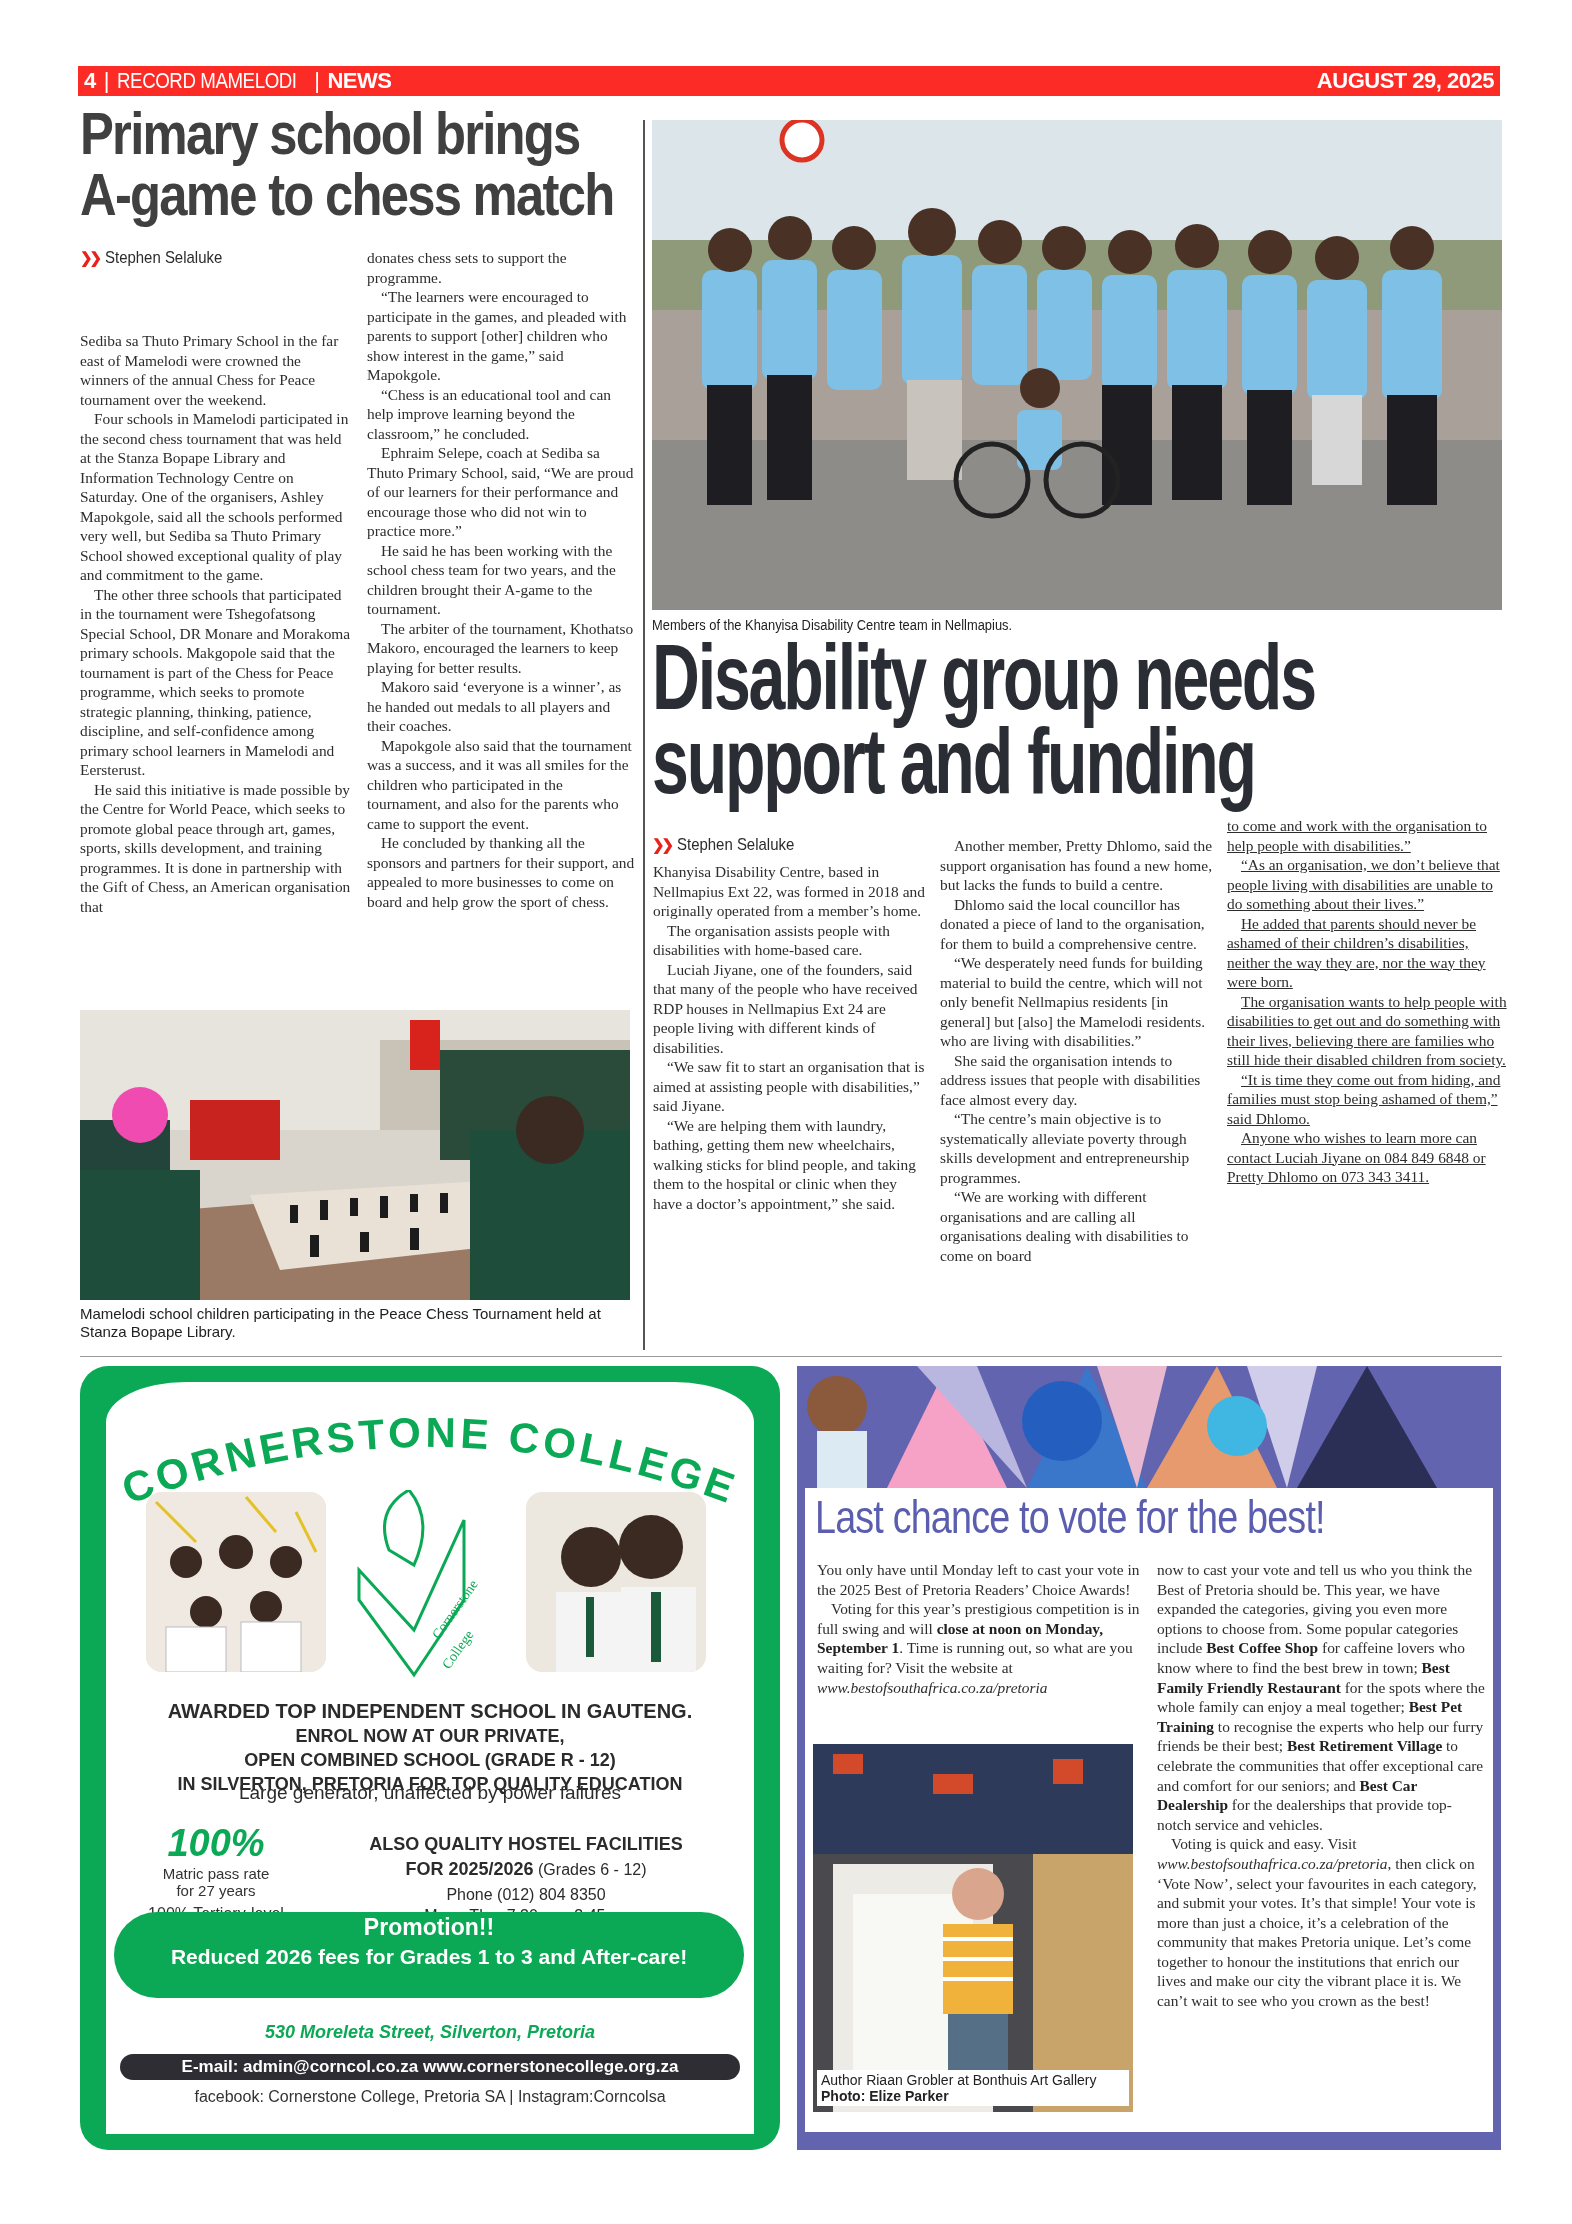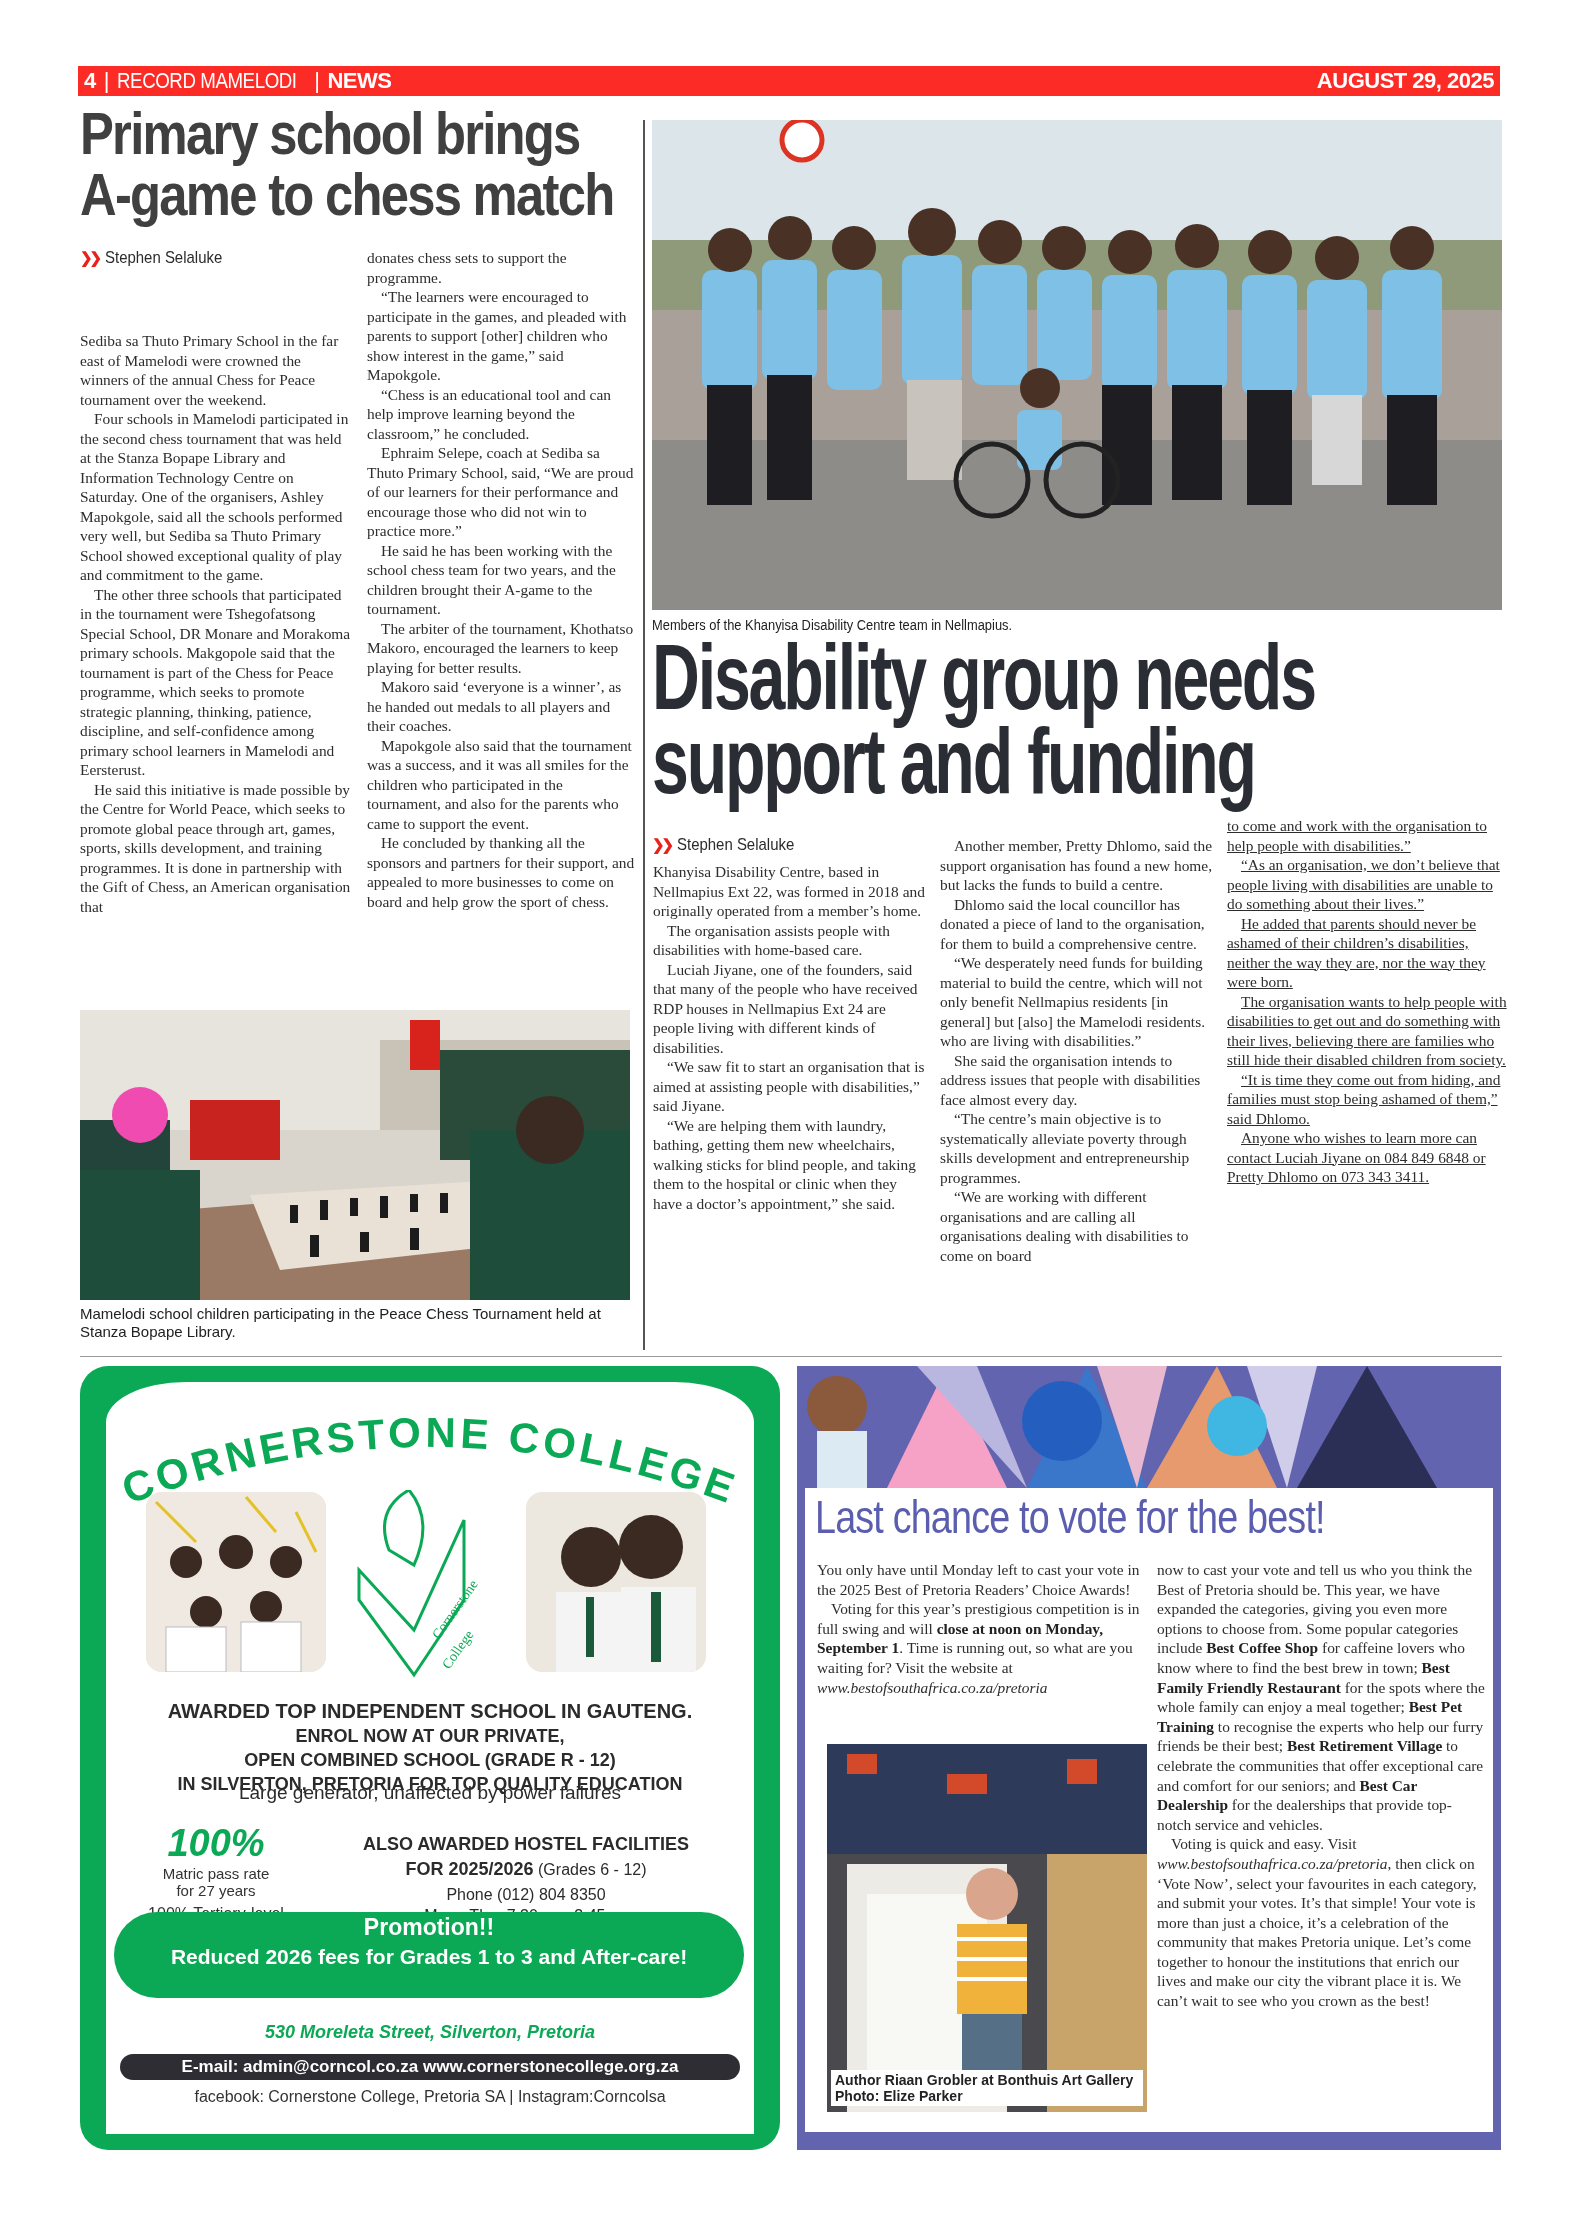--- a/index.html
+++ b/index.html
@@ -274,21 +274,21 @@
     <div class="cs-line" style="top:400px; font-size:19px;">Large generator, unaffected by power failures</div>
 
     <div style="position:absolute; left:10px; top:440px; width:200px; text-align:center; font-family:'Liberation Sans',sans-serif;">
       <div style="font-size:38px; font-weight:bold; font-style:italic; color:#0ba955;">100%</div>
       <div style="font-size:15px; color:#333;">Matric pass rate</div>
       <div style="font-size:15px; color:#333;">for 27 years</div>
       <div style="font-size:16px; color:#333; margin-top:6px;">100% Tertiary-level</div>
       <div style="font-size:16px; color:#333;">entrance rate</div>
     </div>
     <div style="position:absolute; left:210px; top:452px; width:420px; text-align:center; font-family:'Liberation Sans',sans-serif; color:#2b2b2b;">
-      <div style="font-size:18px; font-weight:bold;">ALSO AWARDED HOSTEL FACILITIES</div>
+      <div style="font-size:18px; font-weight:bold;">ALSO QUALITY HOSTEL FACILITIES</div>
       <div style="font-size:18px; margin-top:4px;">
         <b>FOR 2025/2026</b><span style="font-size:16px"> (Grades 6 - 12)</span>
       </div>
       <div style="font-size:16px; margin-top:6px;">Phone (012) 804 8350</div>
       <div style="font-size:16px; margin-top:3px;">Mon - Thur 7:30am - 3:45pm</div>
       <div style="font-size:16px; margin-top:3px;">Fri 7:30am - 2:00pm</div>
     </div>
 
     <div class="promo">
       <div style="font-size:23px; margin-top:2px;">Promotion!!</div>
@@ -316,21 +316,21 @@
     <rect x="20" y="65" width="50" height="57" fill="#dbeaf3"></rect>
   </svg>
   <div class="vote-inner">
     <div class="vote-title">Last chance to vote for the best!</div>
 
     <div class="vcol" style="left:12px; top:72px; width:330px;">
       <p>You only have until Monday left to cast your vote in the 2025 Best of Pretoria Readers’ Choice Awards!</p>
       <p style="text-indent:14px;"><span>Voting for this year’s prestigious competition is in full swing and will </span><b>close at noon on Monday, September 1</b><span>. Time is running out, so what are you waiting for? Visit the website at </span><i>www.bestofsouthafrica.co.za/pretoria</i></p>
     </div>
 
-    <div style="position:absolute; left:22px; top:256px; width:353px; height:368px; overflow:hidden;font-weight:bold;">
+    <div style="position:absolute; left:8px; top:256px; width:353px; height:368px; overflow:hidden;">
       <svg width="320" height="368" viewBox="0 0 320 368">
         <rect width="320" height="368" fill="#4a4a4e"></rect>
         <rect x="0" y="0" width="320" height="110" fill="#2e3a5a"></rect>
         <g fill="#d24a2a">
             <rect x="20" y="10" width="30" height="20"></rect>
             <rect x="120" y="30" width="40" height="20"></rect>
             <rect x="240" y="15" width="30" height="25"></rect>
           </g>
         <rect x="20" y="120" width="160" height="248" fill="#ecebe6"></rect>
         <rect x="40" y="150" width="120" height="200" fill="#f8f8f5"></rect>

